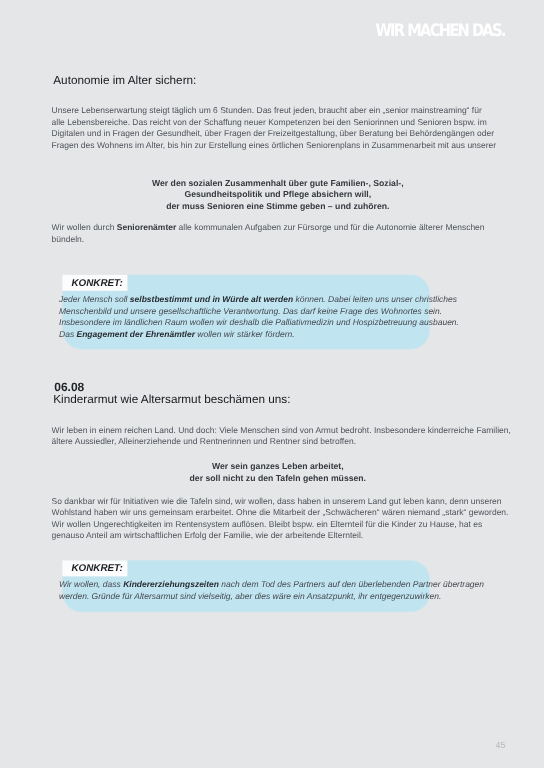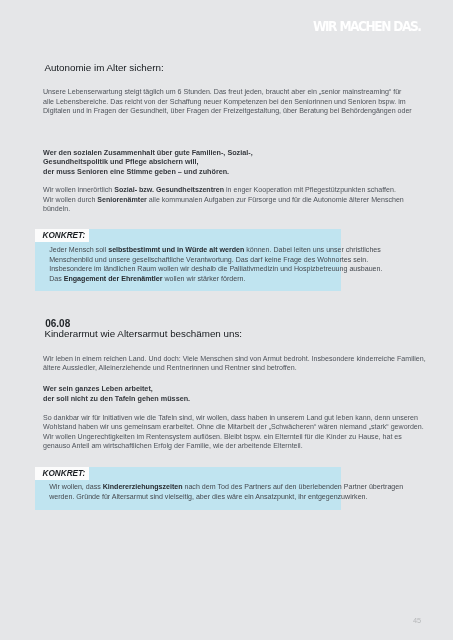--- a/index.html
+++ b/index.html
@@ -16,55 +16,55 @@
     color:#ffffff;white-space:nowrap;
     transform:scaleX(0.943) translateZ(0);transform-origin:left top;}
 
   
   .blk{position:absolute;left:43px;width:382px;transform:translateZ(0);}
   .sec-num{margin-left:2.2px;font-size:10px;font-weight:bold;color:#1f2327;line-height:11.5px;}
   .sec-title{margin-left:1.4px;font-size:9.8px;font-weight:normal;color:#15191d;line-height:12px;}
   .para{font-size:7.08px;line-height:9.6px;color:#4e535a;margin:0;white-space:nowrap;}
   .para b{font-weight:bold;color:#34383e;}
   .pull{font-size:7.22px;line-height:9.6px;font-weight:bold;color:#35393e;margin:0;
-        width:377px;text-align:left;white-space:nowrap;}
+        width:377px;text-align:center;white-space:nowrap;}
 
   
-  .kbox{position:absolute;left:35px;width:306px;transform:translateZ(0);}
+  .kbox{position:absolute;left:52px;width:306px;transform:translateZ(0);border-radius:16px;}
   .ktag{position:absolute;left:0;top:0;
     font-size:8.2px;font-weight:bold;font-style:italic;color:#1b1f23;
     line-height:13.1px;height:13.1px;padding:0 3.8px 0 7.5px;letter-spacing:0.02px;
     transform:translateZ(0);}
   .ktext{position:absolute;left:49.2px;transform:translateZ(0);
-    font-size:7.08px;line-height:9.6px;color:#45494f;white-space:nowrap;}
+    font-size:7.08px;line-height:9.6px;color:#45494f;white-space:nowrap;font-style:italic;}
   .ktext b{font-weight:bold;color:#272b30;}
 
   #pagenum{position:absolute;left:413px;top:617px;transform:translateZ(0);
     font-size:7.4px;color:#b6b8ba;line-height:7.4px;}
 </style>
 </head>
 <body style="background: rgb(229, 230, 232);">
 
 <div id="page" style="background: rgb(229, 230, 232);">
 
   <div id="brand">WIR MACHEN DAS.</div>
 
   <div class="blk sec-title" style="top:62.4px">Autonomie im Alter sichern:</div>
   <div class="blk para" style="top:88px">
     <div>Unsere Lebenserwartung steigt täglich um 6 Stunden. Das freut jeden, braucht aber ein „senior mainstreaming“ für</div>
     <div>alle Lebensbereiche. Das reicht von der Schaffung neuer Kompetenzen bei den Seniorinnen und Senioren bspw. im</div>
     <div>Digitalen und in Fragen der Gesundheit, über Fragen der Freizeitgestaltung, über Beratung bei Behördengängen oder</div>
+    <div>Fragen des Wohnens im Alter, bis hin zur Erstellung eines örtlichen Seniorenplans in Zusammenarbeit mit aus unserer</div>
   </div>
   <div class="blk pull" style="top:147.9px">
     <div>Wer den sozialen Zusammenhalt über gute Familien-, Sozial-,</div>
     <div>Gesundheitspolitik und Pflege absichern will,</div>
     <div>der muss Senioren eine Stimme geben – und zuhören.</div>
   </div>
   <div class="blk para" style="top:186.2px">
-    <div>Wir wollen innerörtlich <b>Sozial- bzw. Gesundheitszentren</b> in enger Kooperation mit Pflegestützpunkten schaffen.</div>
     <div>Wir wollen durch <b>Seniorenämter</b> alle kommunalen Aufgaben zur Fürsorge und für die Autonomie älterer Menschen</div>
     <div>bündeln.</div>
   </div>
   <div class="kbox" style="top: 228.8px; height: 62.1px; background: rgb(192, 228, 240);">
     <div class="ktag" style="background: rgb(252, 252, 252);">KONKRET:</div>
   </div>
   <div class="ktext" style="top:246.1px">
     <div>Jeder Mensch soll <b>selbstbestimmt und in Würde alt werden</b> können. Dabei leiten uns unser christliches</div>
     <div>Menschenbild und unsere gesellschaftliche Verantwortung. Das darf keine Frage des Wohnortes sein.</div>
     <div>Insbesondere im ländlichen Raum wollen wir deshalb die Palliativmedizin und Hospizbetreuung ausbauen.</div>

